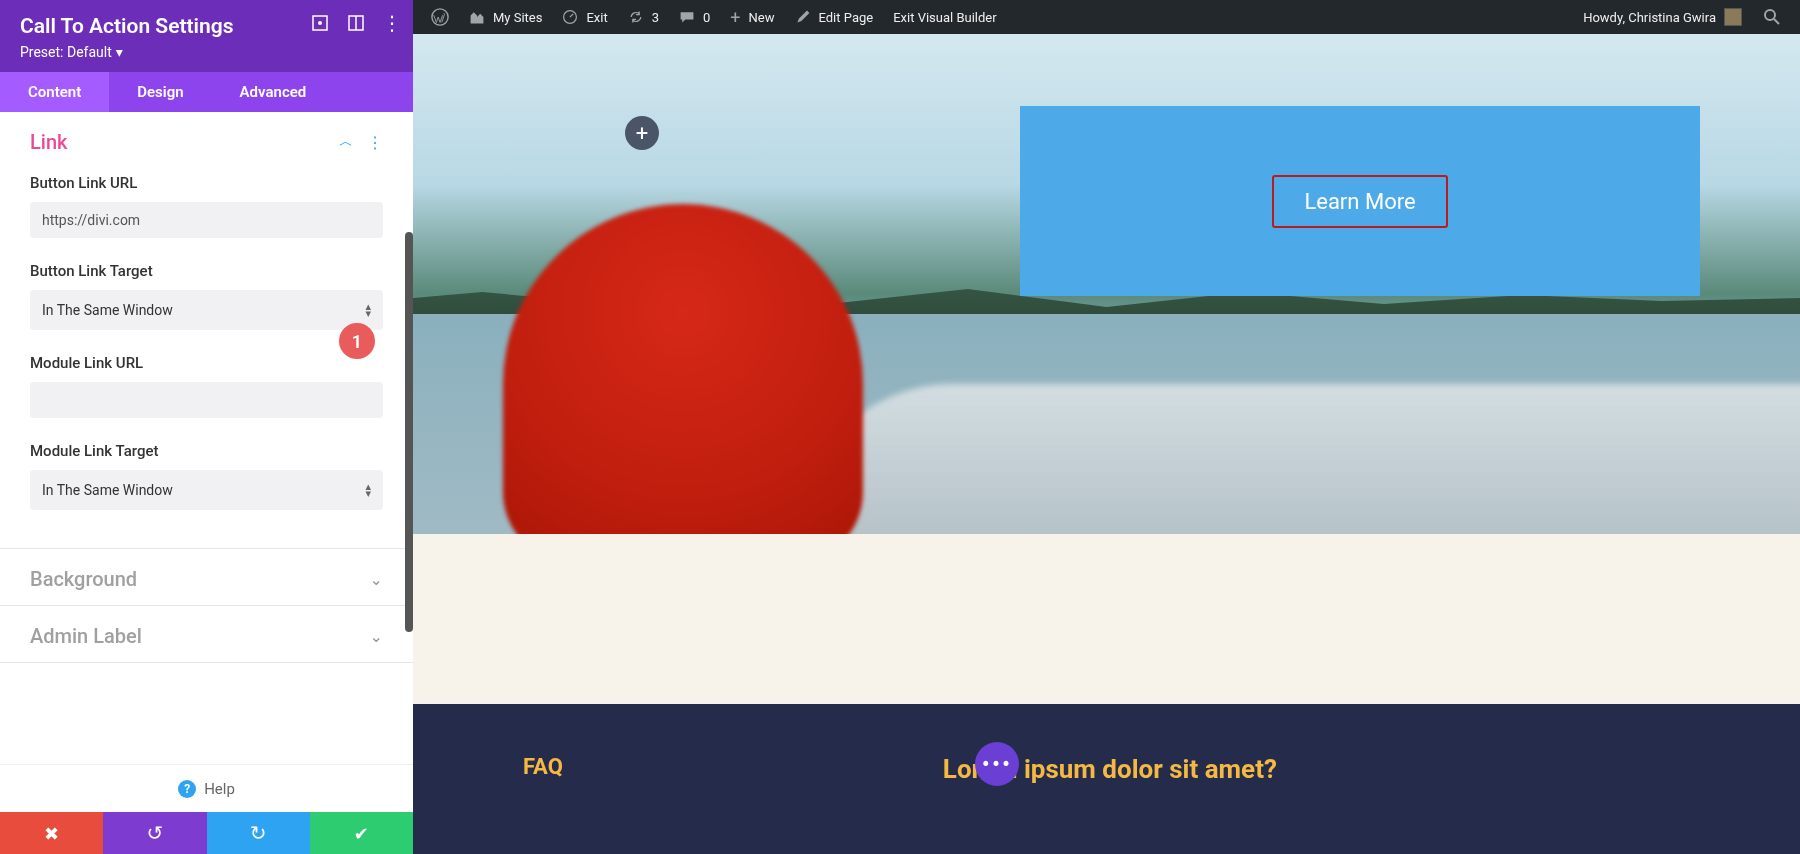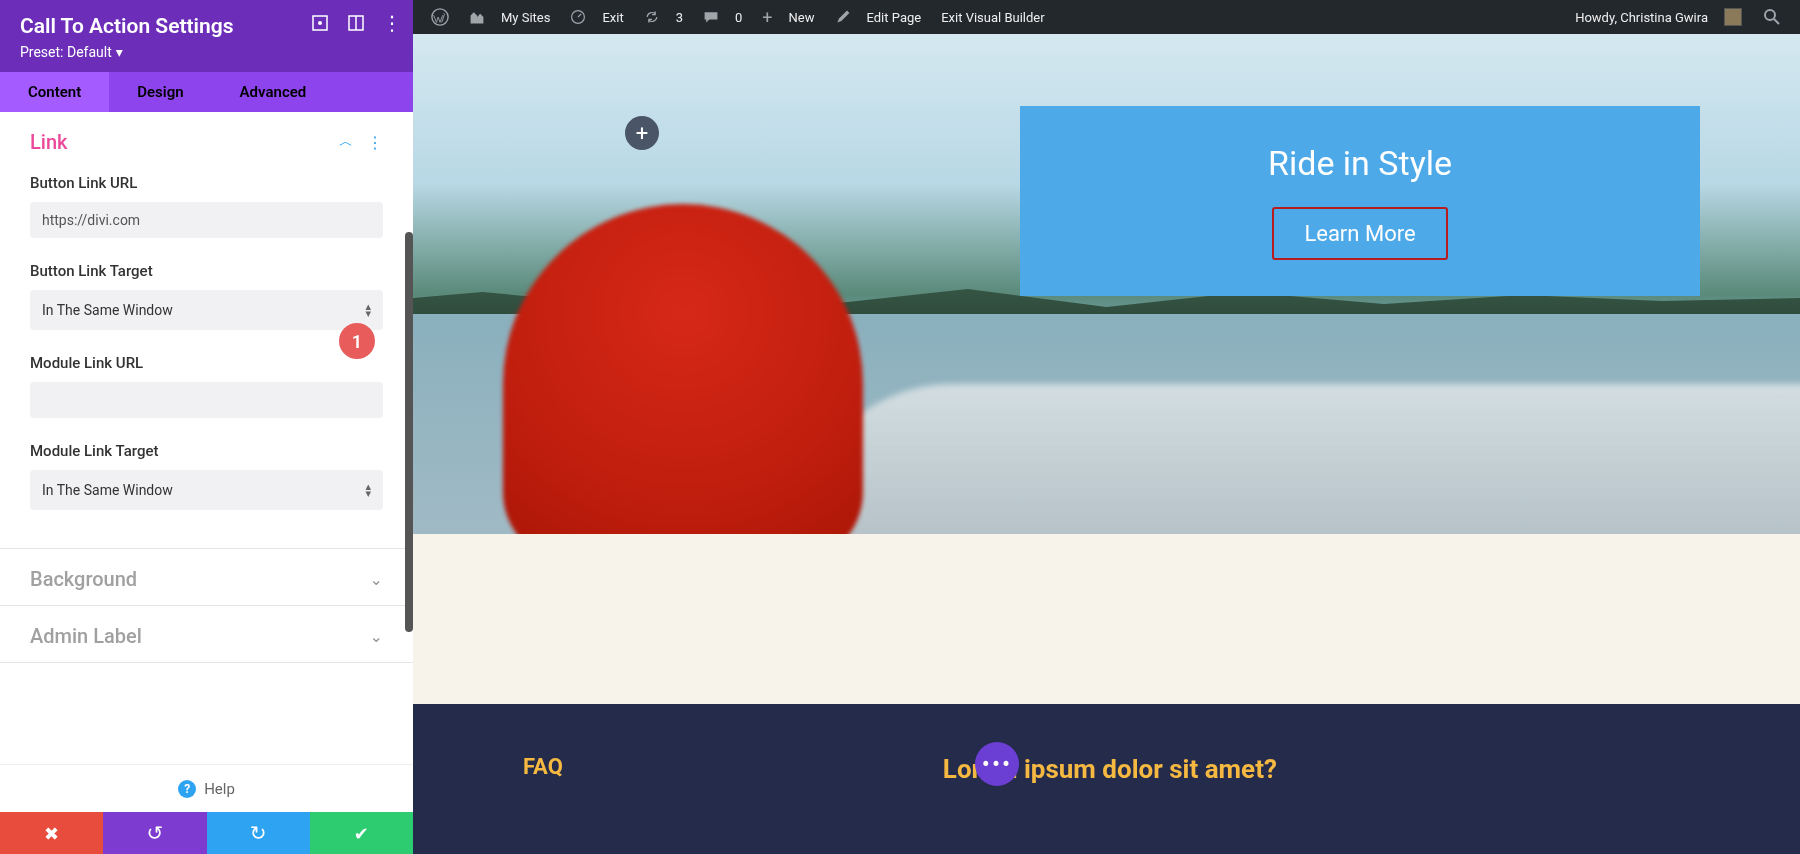--- a/index.html
+++ b/index.html
@@ -1,35 +1,35 @@
 <!DOCTYPE html>
 <html><head>
 <meta charset="utf-8">
 <style>
 * { margin: 0; padding: 0; box-sizing: border-box; font-family: -apple-system, BlinkMacSystemFont, "Segoe UI", Roboto, sans-serif; }
 body { width: 1800px; height: 854px; overflow: hidden; position: relative; }
 
 
 .admin-bar { position: absolute; top: 0; left: 413px; right: 0; height: 34px; background: #23282d; display: flex; align-items: center; color: #eee; font-size: 13px; padding: 0 8px; z-index: 50; }
-.admin-bar .item { display: flex; align-items: center; gap: 16px; padding: 0 10px; height: 100%; cursor: pointer; }
+.admin-bar .item { display: flex; align-items: center; gap: 8px; padding: 0 10px; height: 100%; cursor: pointer; }
 .admin-bar .spacer { flex: 1; }
 .admin-bar svg { fill: #a0a5aa; }
 .admin-bar .avatar { width: 18px; height: 18px; background: #8a7a5a; border: 1px solid #555; }
 .admin-bar .search-ico { width: 20px; height: 20px; }
 
 
 .panel { position: absolute; left: 0; top: 0; width: 413px; height: 854px; background: #fff; display: flex; flex-direction: column; z-index: 60; }
 .panel-header { background: #6c2eb9; color: #fff; padding: 14px 20px 12px; position: relative; }
 .panel-title { font-size: 21px; font-weight: 600; }
 .panel-preset { font-size: 14px; margin-top: 6px; display: flex; align-items: center; gap: 4px; }
 .panel-header-icons { position: absolute; right: 12px; top: 14px; display: flex; gap: 18px; align-items: center; }
 .panel-header-icons .ico { width: 18px; height: 18px; cursor: pointer; display: flex; align-items: center; justify-content: center; }
 
 .tabs { background: #8e44ec; display: flex; height: 40px; }
-.tab { flex: 0 0 auto; padding: 0 28px; color: #000000; font-size: 15px; font-weight: 600; display: flex; align-items: center; cursor: pointer; }
+.tab { flex: 0 0 auto; padding: 0 28px; color: #ffffff; font-size: 15px; font-weight: 600; display: flex; align-items: center; cursor: pointer; }
 .tab.active { background: #a45bff; }
 
 .panel-body { flex: 1; overflow-y: auto; position: relative; }
 .section-hdr { display: flex; align-items: center; justify-content: space-between; padding: 18px 30px 14px; cursor: pointer; }
 .section-hdr .title { font-size: 20px; font-weight: 500; }
 .section-hdr.open .title { color: #ec4899; }
 .section-hdr.closed .title { color: #a0a0a0; }
 .section-actions { display: flex; gap: 14px; align-items: center; color: #2ea3f2; }
 .section-closed-chevron { color: #999; }
 
@@ -255,21 +255,20 @@
 
   <div class="hero">
     <div class="mountains"></div>
     <div class="water"></div>
     <div class="boat"></div>
     <div class="person"></div>
     <div class="add-btn">
         <span>+</span>
       </div>
     <div class="cta-box">
-      <div class="cta-title">Ride in Style</div>
       <button class="cta-btn">Learn More</button>
     </div>
   </div>
 
   <div class="footer">
     <div>
       <div class="faq-title">FAQ</div>
     </div>
     <div>
       <div class="footer-q">Lorem ipsum dolor sit amet?</div>

